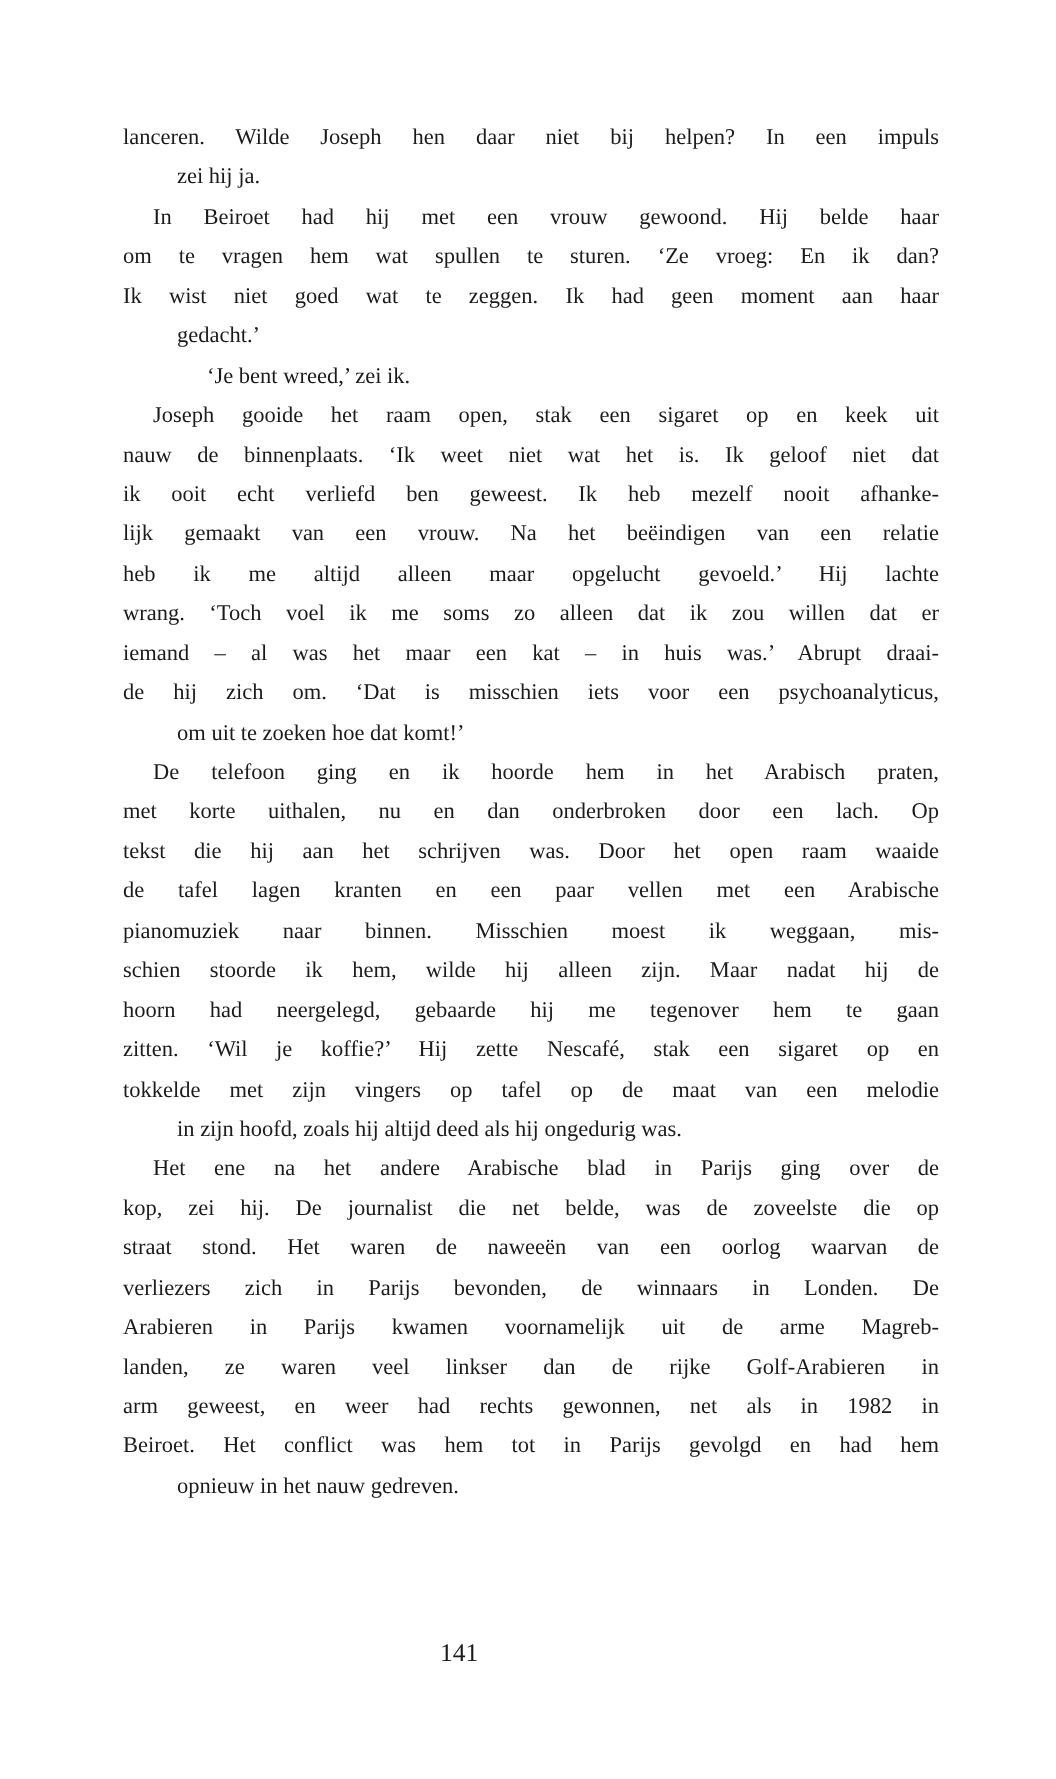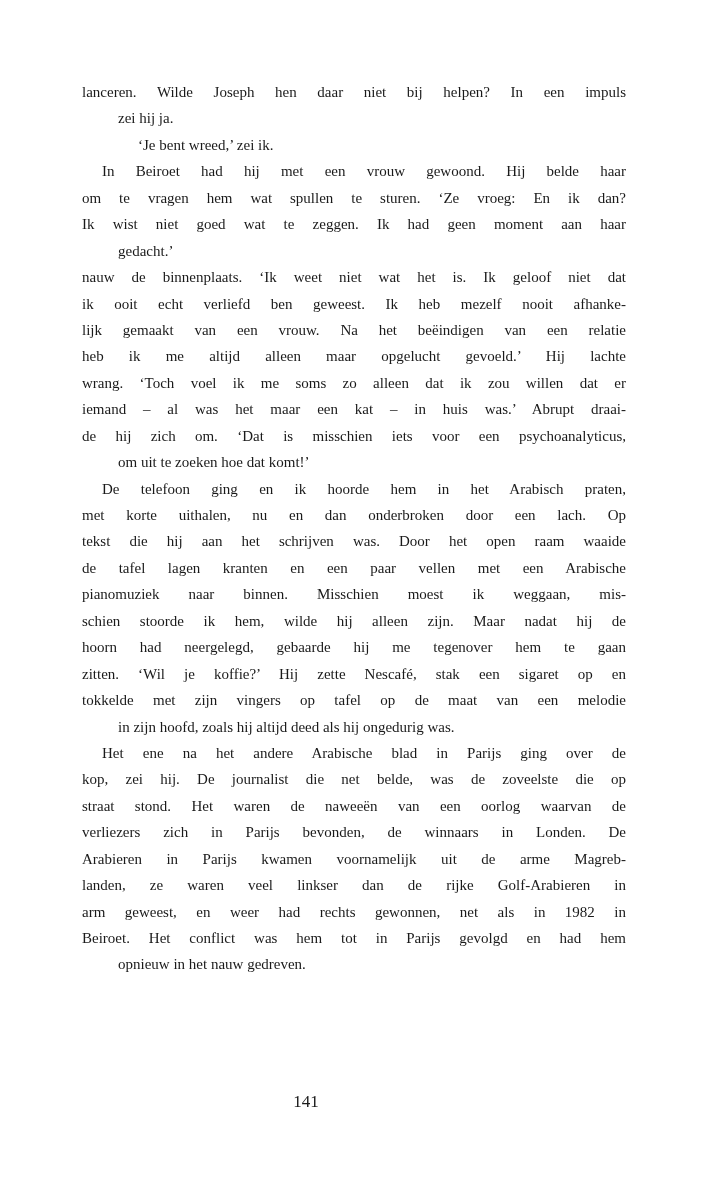--- a/index.html
+++ b/index.html
@@ -52,31 +52,32 @@
 <body>
 
 <div class="page">
 
   <div>
     <span class="line">lanceren. Wilde Joseph hen daar niet bij helpen? In een impuls</span>
     <span class="line last">zei hij ja.</span>
   </div>
 
   <div>
-    <span class="line indent last">‘Je bent wreed,’ zei ik.</span>
-  </div>
-
-  <div>
     <span class="line indent">In Beiroet had hij met een vrouw gewoond. Hij belde haar</span>
     <span class="line">om te vragen hem wat spullen te sturen. ‘Ze vroeg: En ik dan?</span>
     <span class="line">Ik wist niet goed wat te zeggen. Ik had geen moment aan haar</span>
     <span class="line last">gedacht.’</span>
   </div>
 
   <div>
+    <span class="line indent last">‘Je bent wreed,’ zei ik.</span>
+  </div>
+
+  <div>
+    <span class="line indent">Joseph gooide het raam open, stak een sigaret op en keek uit</span>
     <span class="line">nauw de binnenplaats. ‘Ik weet niet wat het is. Ik geloof niet dat</span>
     <span class="line">ik ooit echt verliefd ben geweest. Ik heb mezelf nooit afhanke-</span>
     <span class="line">lijk gemaakt van een vrouw. Na het beëindigen van een relatie</span>
     <span class="line">heb ik me altijd alleen maar opgelucht gevoeld.’ Hij lachte</span>
     <span class="line">wrang. ‘Toch voel ik me soms zo alleen dat ik zou willen dat er</span>
     <span class="line">iemand – al was het maar een kat – in huis was.’ Abrupt draai-</span>
     <span class="line">de hij zich om. ‘Dat is misschien iets voor een psychoanalyticus,</span>
     <span class="line last">om uit te zoeken hoe dat komt!’</span>
   </div>
 

